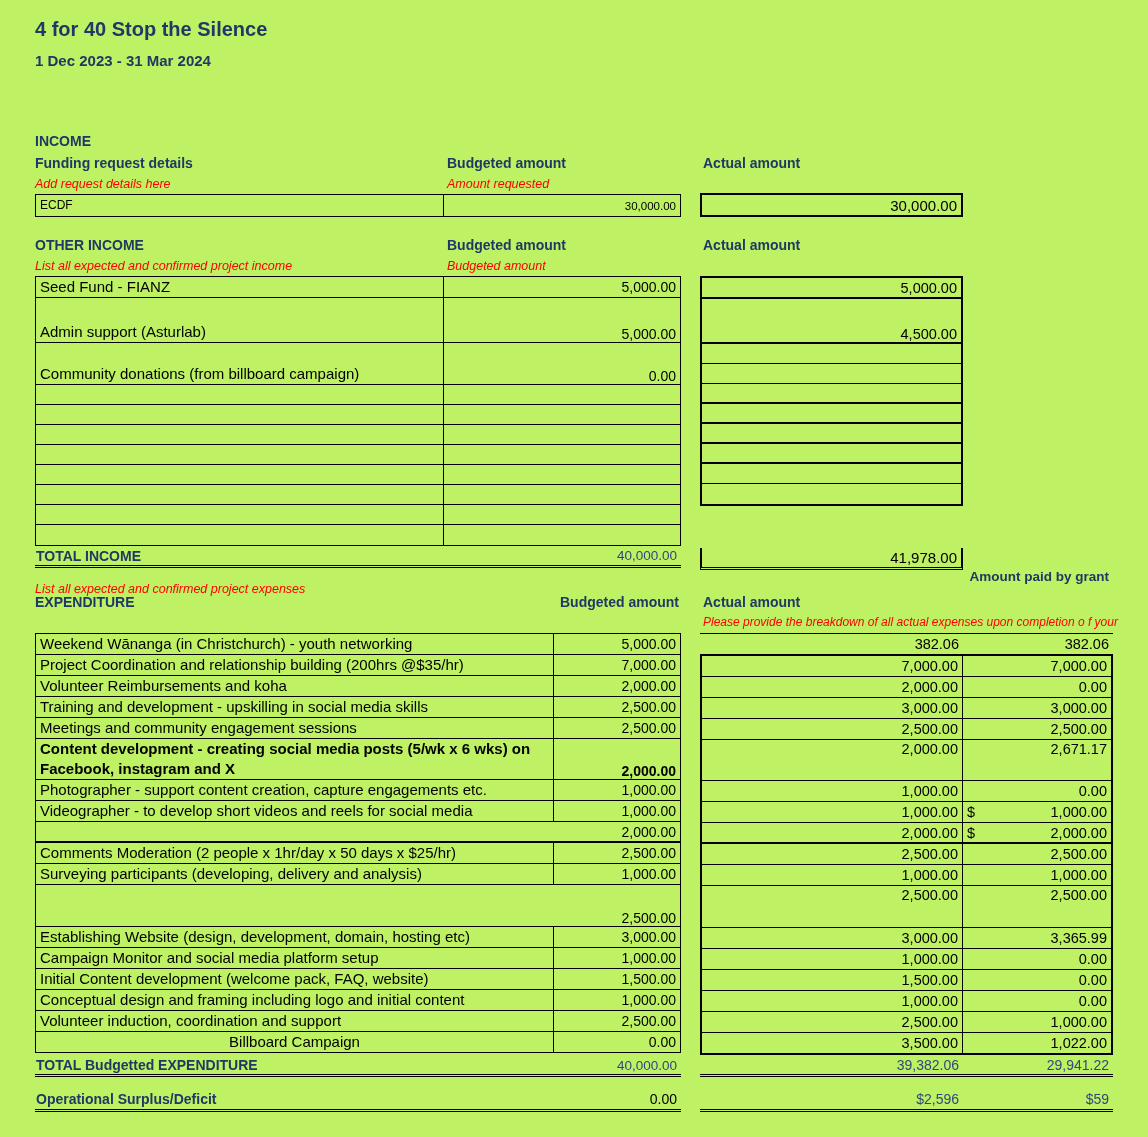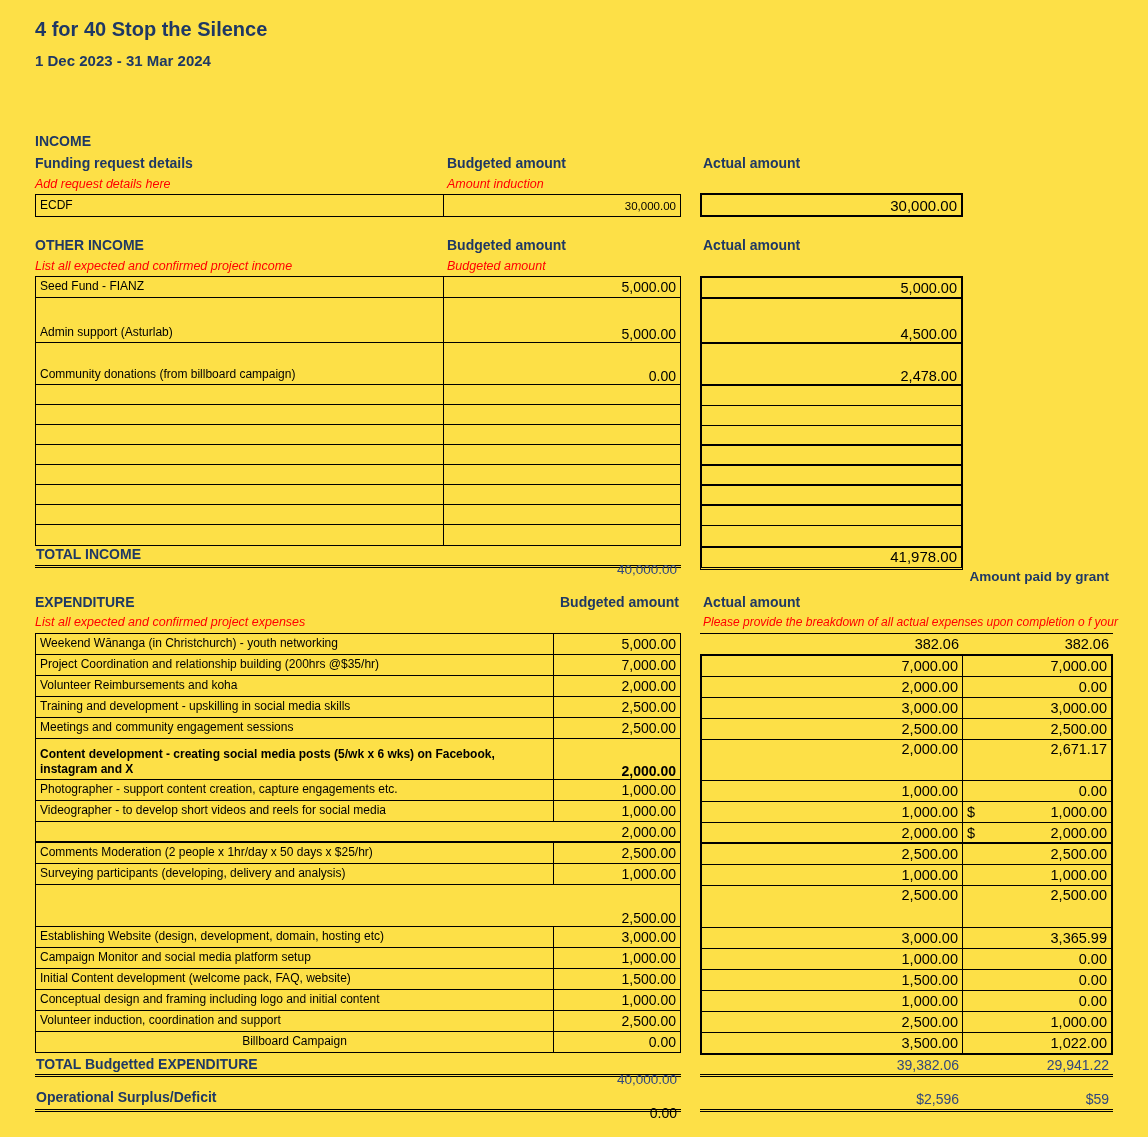--- a/index.html
+++ b/index.html
@@ -1,55 +1,55 @@
 <!DOCTYPE html>
 <html><head>
 <meta charset="utf-8">
 <style>
   html,body{margin:0;padding:0;background:#fff;}
-  .page{position:relative;width:1148px;height:1137px;background:#fde047;
+  .page{position:relative;width:1148px;height:1137px;background:#bef264;
         font-family:"Liberation Sans",sans-serif;color:#000;overflow:hidden;}
   .abs{position:absolute;}
   .navy{color:#1F3864;}
   .tnavy{color:#31477E;}
   .red{color:#FF0000;font-style:italic;}
   .b{font-weight:bold;}
   .title{font-size:20px;}
   .sub{font-size:15px;}
   .h14{font-size:14px;}
   .h13{font-size:13.5px;}
   .note{font-size:12.5px;white-space:nowrap;}
   .r{text-align:right;}
   *{box-sizing:border-box;}
 
   .trow{display:flex;align-items:center;}
   .v-bottom{align-items:flex-end;}
   .v-top{align-items:flex-start;}
   .bb1{border-bottom:1px solid #000;}
   .bb2{border-bottom:2px solid #000;}
 
-  .c-desc{padding-left:4px;font-size:12px;line-height:1.3;overflow:hidden;}
+  .c-desc{padding-left:4px;font-size:15px;line-height:1.3;overflow:hidden;}
   .c-amt{text-align:right;padding-right:4px;font-size:14px;}
   .c-ramt{width:100%;text-align:right;padding-right:4px;font-size:14.5px;}
 
   
   #inc-left{left:35px;top:194px;width:646px;height:23px;border:1px solid #000;display:flex;align-items:center;}
   #inc-left .c-desc{flex:0 0 408px;border-right:1px solid #000;font-size:12px;height:100%;display:flex;align-items:center;}
   #inc-left .c-amt{flex:1 1 auto;font-size:11.5px;}
   #inc-right{left:700px;top:193px;width:263px;height:24px;border:2px solid #000;display:flex;align-items:center;}
 
   
   #oi-left{left:35px;top:276px;width:646px;border:1px solid #000;}
   #oi-left .c-desc{flex:0 0 408px;border-right:1px solid #000;height:100%;display:flex;align-items:center;}
   #oi-left .v-bottom .c-desc{align-items:flex-end;padding-bottom:1px;}
   #oi-left .c-amt{flex:1 1 auto;}
   #oi-right{left:700px;top:276px;width:263px;border:2px solid #000;}
 
   
-  .total-row{display:flex;border-bottom:3px double #000;flex-direction:column;}
+  .total-row{display:flex;align-items:center;border-bottom:3px double #000;}
   #oi-total-left{left:35px;top:546px;width:646px;height:22px;}
   #oi-total-right{left:700px;top:548px;width:263px;height:22px;border-left:2px solid #000;border-right:2px solid #000;}
   #oi-total-right .c-ramt{font-size:15px;}
 
   
   #ex-left{left:35px;top:633px;width:646px;border:1px solid #000;}
   #ex-left .c-desc{flex:0 0 518px;border-right:1px solid #000;height:100%;display:flex;align-items:center;}
   #ex-left .v-bottom .c-desc{align-items:flex-end;padding-bottom:1px;}
   #ex-left .c-amt{flex:1 1 auto;}
   #ex-left .ctr .c-desc{justify-content:center;padding-left:0;}
@@ -78,21 +78,21 @@
 <div class="page">
 
   <div class="abs title b navy" style="left:35px;top:18px;">4 for 40 Stop the Silence</div>
   <div class="abs sub b navy" style="left:35px;top:52px;">1 Dec 2023 - 31 Mar 2024</div>
 
   <div class="abs h14 b navy" style="left:35px;top:133px;">INCOME</div>
   <div class="abs h14 b navy" style="left:35px;top:155px;">Funding request details</div>
   <div class="abs h14 b navy" style="left:447px;top:155px;">Budgeted amount</div>
   <div class="abs h14 b navy" style="left:703px;top:155px;">Actual amount</div>
   <div class="abs note red" style="left:35px;top:177px;">Add request details here</div>
-  <div class="abs note red" style="left:447px;top:177px;">Amount induction</div>
+  <div class="abs note red" style="left:447px;top:177px;">Amount requested</div>
 
   <div class="abs" id="inc-left">
     <div class="c-desc">ECDF</div>
     <div class="c-amt">30,000.00</div>
   </div>
   <div class="abs" id="inc-right">
     <div class="c-ramt" style="font-size:15px;">30,000.00</div>
   </div>
 
   <div class="abs h14 b navy" style="left:35px;top:237px;">OTHER INCOME</div>
@@ -147,23 +147,20 @@
         <div class="c-amt"></div>
       </div>
     </div>
   <div class="abs" id="oi-right">
       <div class="trow bb2" style="height: 21px;">
         <div class="c-ramt">5,000.00</div>
       </div>
       <div class="trow v-bottom bb2" style="height: 45px;">
         <div class="c-ramt">4,500.00</div>
       </div>
-      <div class="trow v-bottom bb2" style="height: 42px;">
-        <div class="c-ramt">2,478.00</div>
-      </div>
       <div class="trow bb1" style="height: 20px;">
         <div class="c-ramt"></div>
       </div>
       <div class="trow bb1" style="height: 20px;">
         <div class="c-ramt"></div>
       </div>
       <div class="trow bb2" style="height: 20px;">
         <div class="c-ramt"></div>
       </div>
       <div class="trow bb2" style="height: 20px;">
@@ -188,21 +185,21 @@
     <div class="r tnavy h13" style="flex:0 0 240px;padding-right:4px;">40,000.00</div>
   </div>
   <div class="abs total-row" id="oi-total-right">
     <div class="c-ramt">41,978.00</div>
   </div>
 
   <div class="abs h14 b navy" style="left:35px;top:594px;">EXPENDITURE</div>
   <div class="abs h14 b navy r" style="left:553px;top:594px;width:126px;">Budgeted amount</div>
   <div class="abs h14 b navy" style="left:703px;top:594px;">Actual amount</div>
   <div class="abs h13 b navy r" style="left:903px;top:569px;width:206px;">Amount paid by grant</div>
-  <div class="abs note red" style="left:35px;top:615px;font-style:italic;">List all expected and confirmed project expenses</div>
+  <div class="abs note red" style="left:35px;top:582px;font-style:italic;">List all expected and confirmed project expenses</div>
   <div class="abs note red" style="left:703px;top:615px;font-size:12px;">Please provide the breakdown of all actual expenses upon completion o f your</div>
 
   <div class="abs" id="ex-left">
       <div class="trow bb1" style="height: 21px;">
         <div class="c-desc">Weekend Wānanga (in Christchurch) - youth networking</div>
         <div class="c-amt">5,000.00</div>
       </div>
       <div class="trow bb1" style="height: 21px; gap: 20px;">
         <div class="c-desc">Project Coordination and relationship building (200hrs @$35/hr)</div>
         <div class="c-amt">7,000.00</div>

